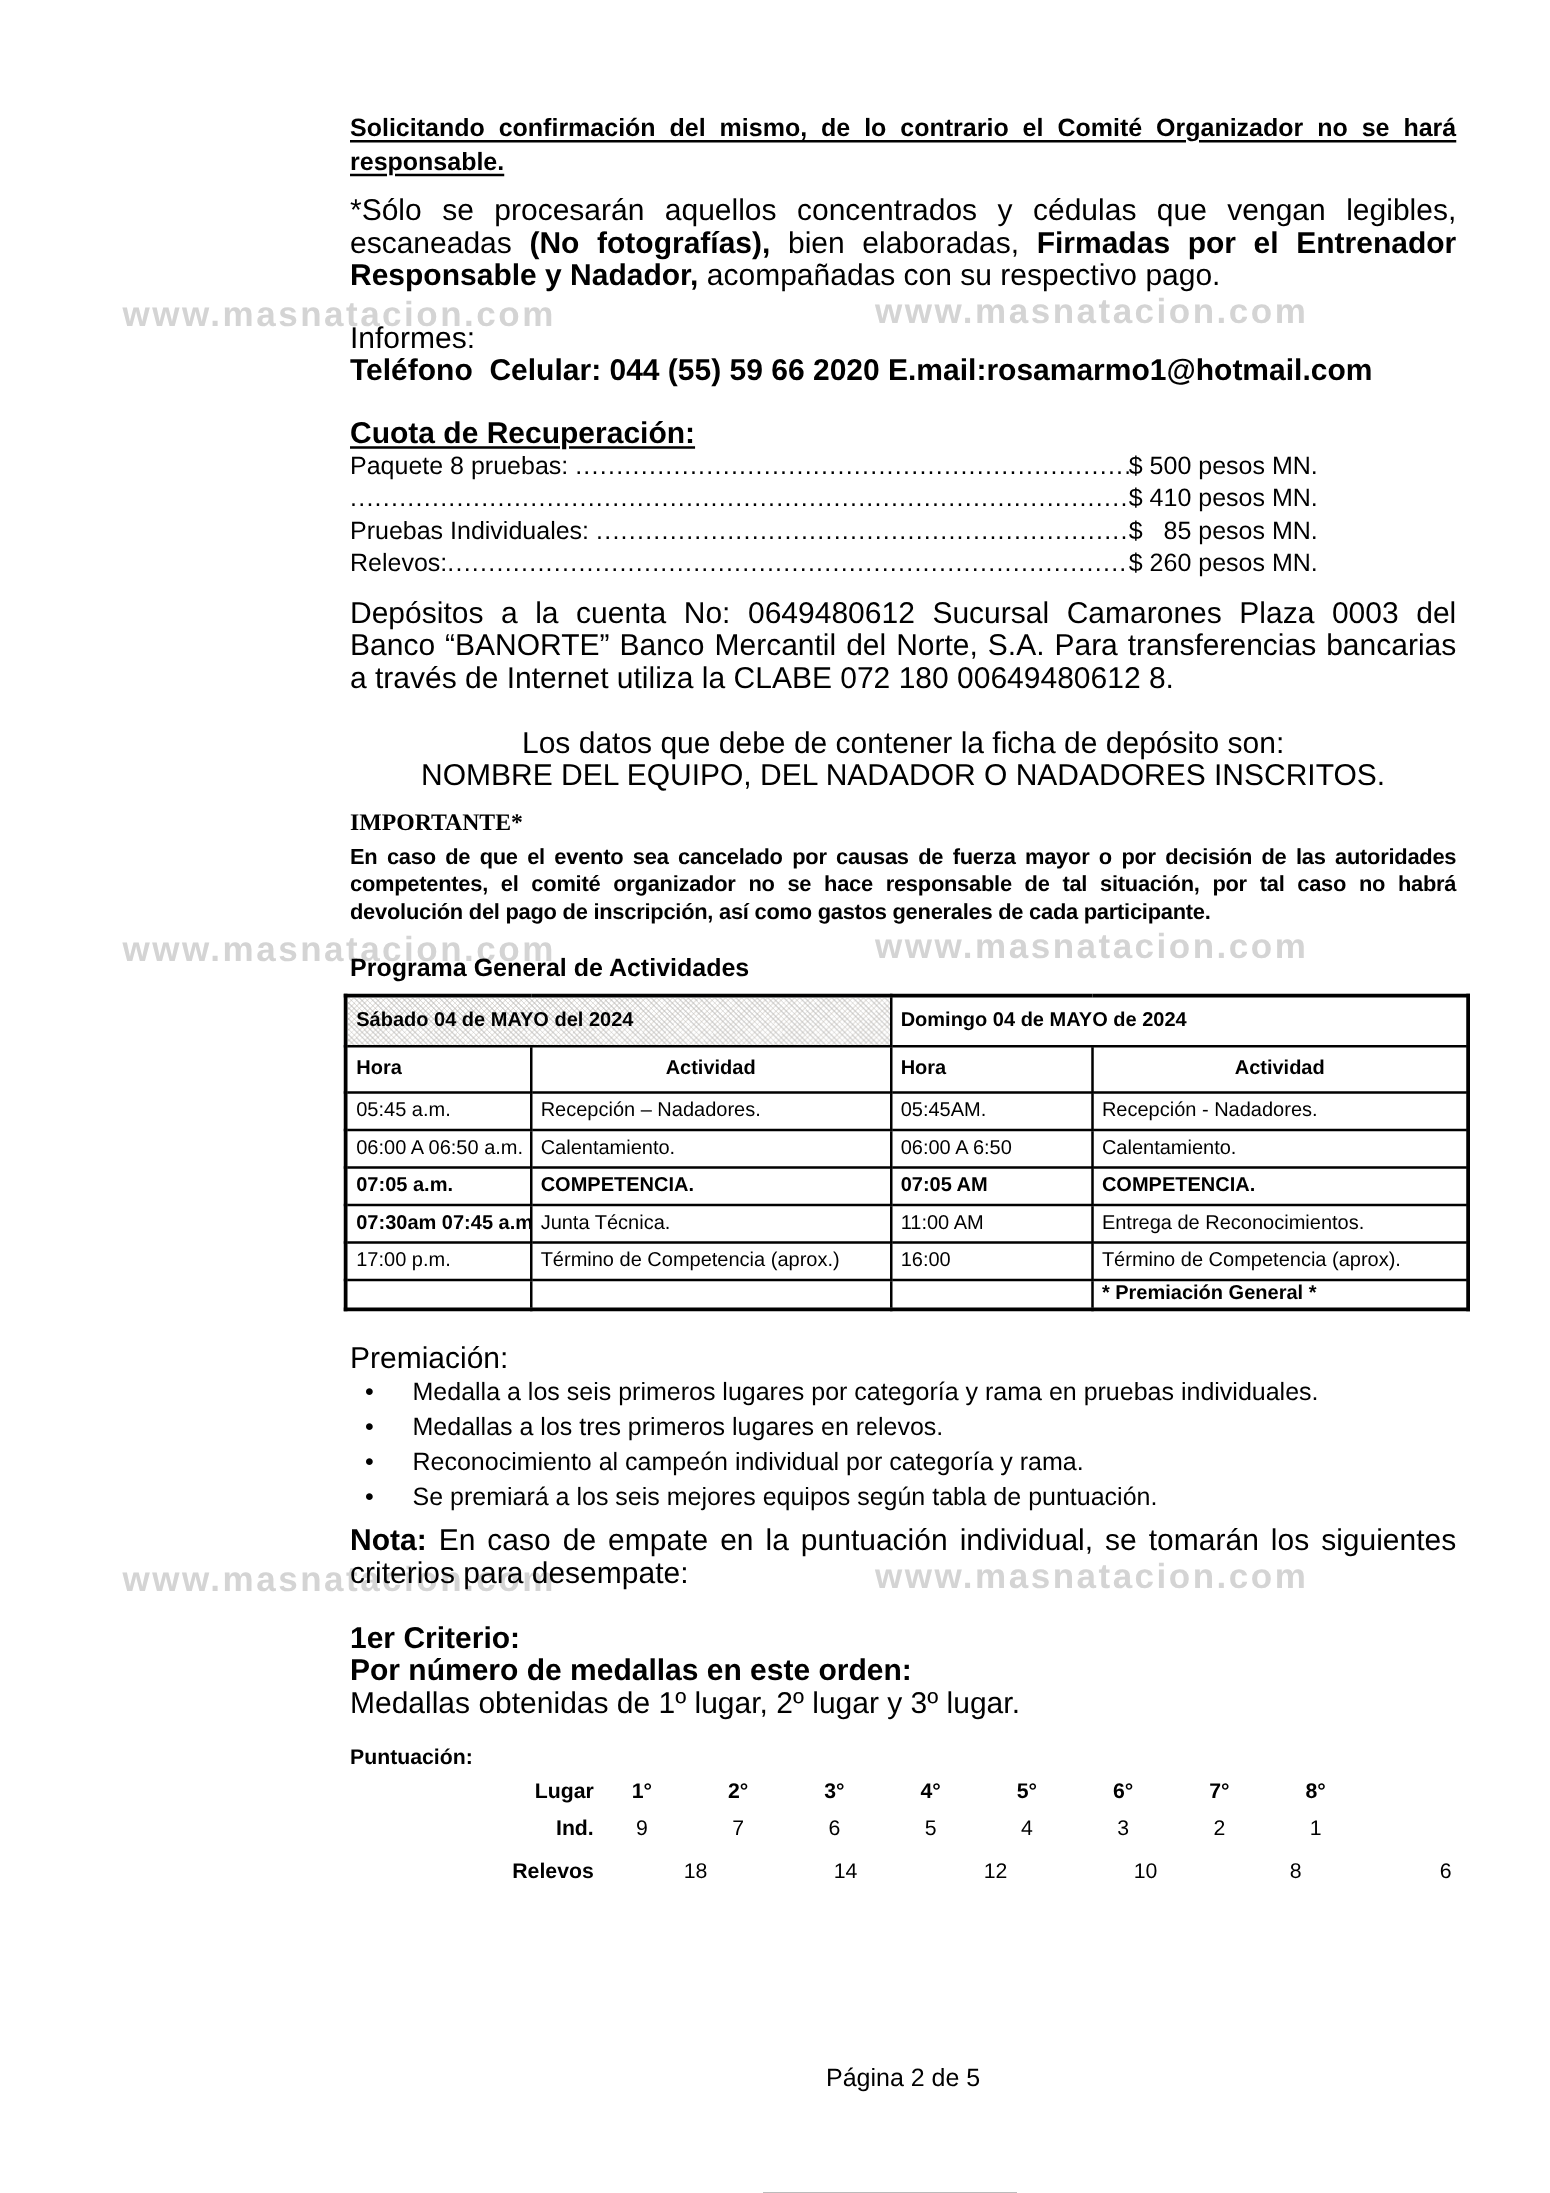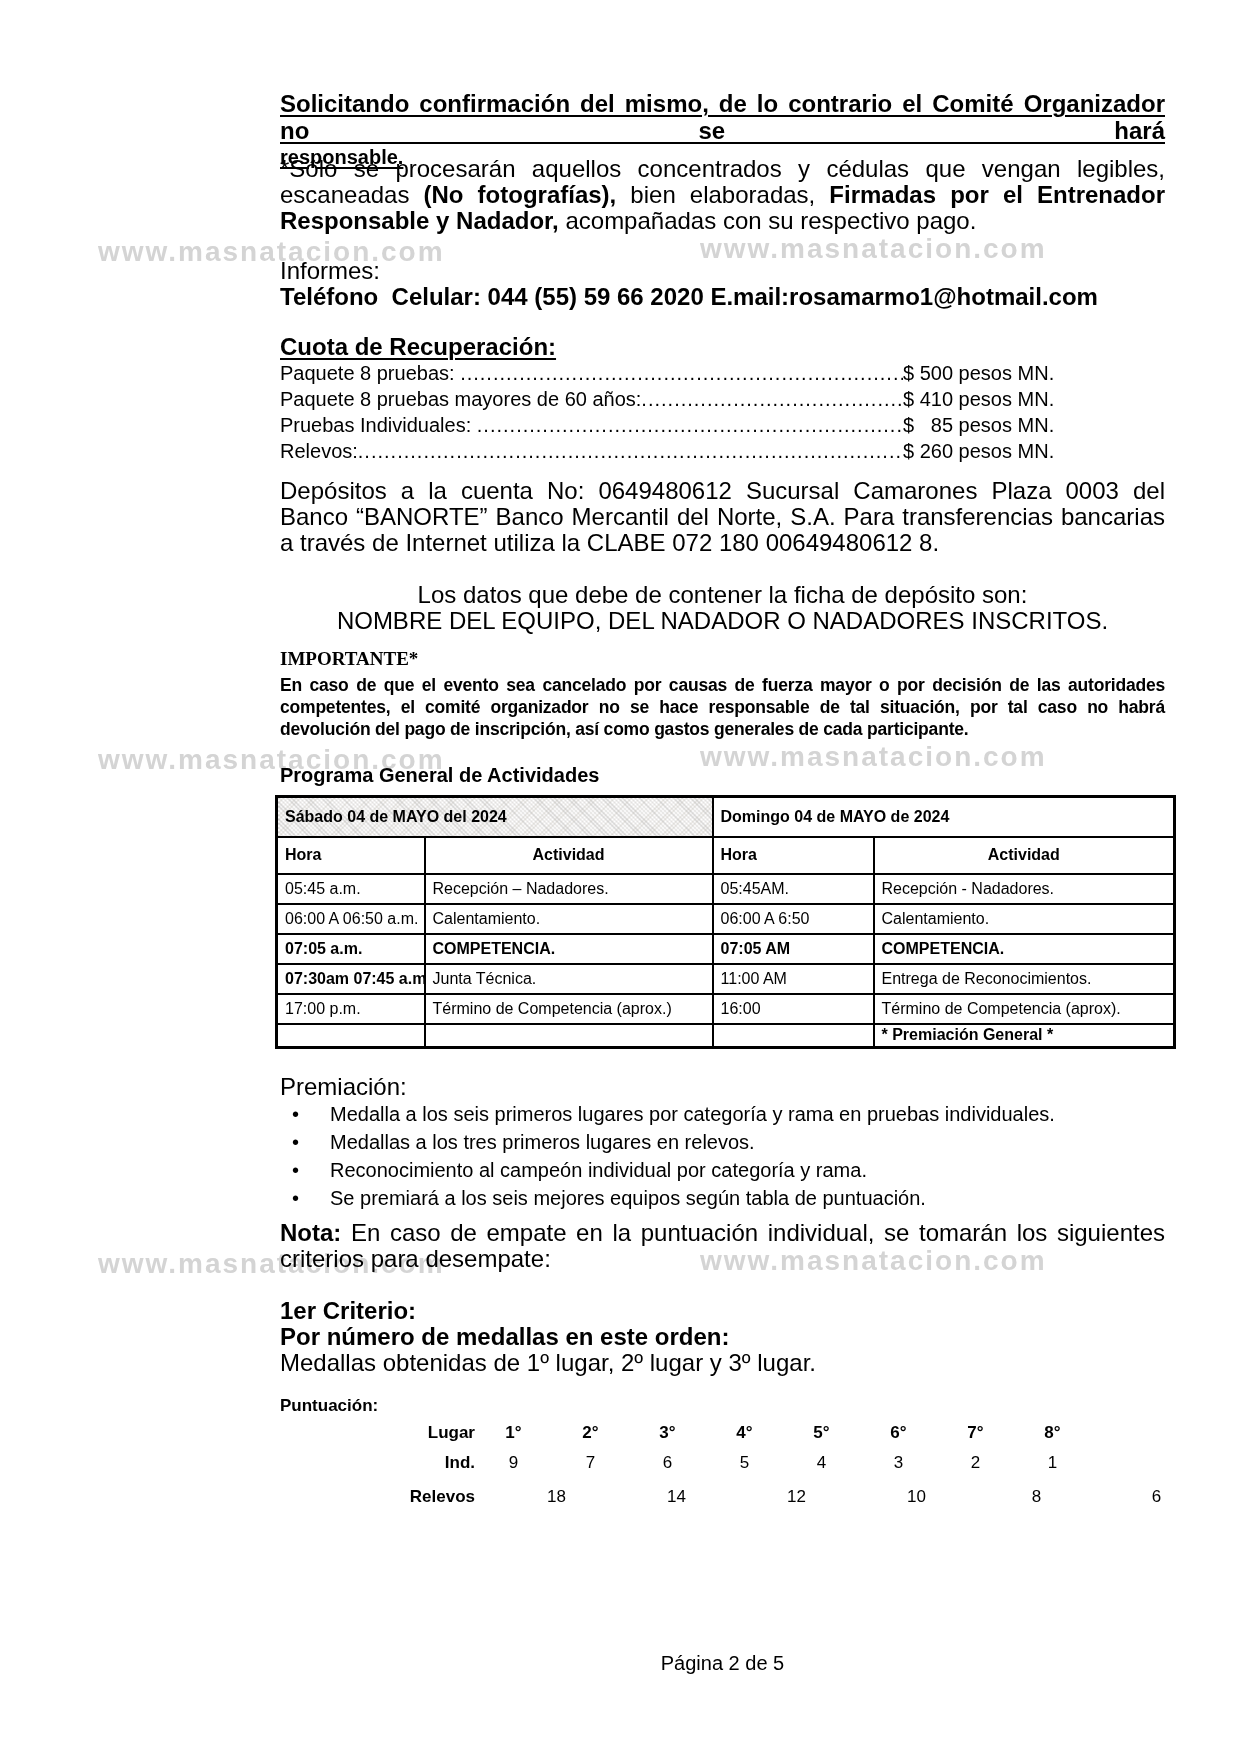--- a/index.html
+++ b/index.html
@@ -9,21 +9,21 @@
     margin:0 auto;
   }
   .content{left:280px; width:885px;}
   .body-text{font-size:24px; line-height:26px;}
   .just{text-align:justify;}
   .b{font-weight:bold;}
   .pre{white-space:pre;margin-top:36px;}
   .u{text-decoration:underline; text-decoration-thickness:2px; text-underline-offset:3px;}
 
   
-  .head-line1{font-size:24px; font-weight:bold; line-height:27px;
+  .head-line1{font-size:20px; font-weight:bold; line-height:27px;
     text-align:justify; text-align-last:justify;}
   .head-line2{font-size:20px; font-weight:bold; line-height:27px;}
 
   
   .wm{position:absolute; z-index:0; color:#d4d4d4; font-weight:bold;
       font-size:28px; letter-spacing:2px; white-space:nowrap;}
   .z{position:absolute; z-index:1;}
 
   
   .cuota-row{display:flex; width:885px; font-size:20px; line-height:26px;}
@@ -98,21 +98,20 @@
   <div class="z content" style="top:334px;">
     <div class="body-text b"><span class="u">Cuota de Recuperación:</span></div>
   </div>
   <div class="z content" style="top:360px;">
     <div class="cuota-row">
       <span class="cuota-label">Paquete 8 pruebas: </span>
         <span class="cuota-dots">..........................................................................................................................................................</span>
         <span class="cuota-amount">$ 500 pesos MN.</span>
     </div>
     <div class="cuota-row">
-      <span class="cuota-label">Paquete 8 pruebas mayores de 60 años:</span>
         <span class="cuota-dots">..........................................................................................................................................................</span>
         <span class="cuota-amount">$ 410 pesos MN.</span>
     </div>
     <div class="cuota-row">
       <span class="cuota-label">Pruebas Individuales: </span>
         <span class="cuota-dots">..........................................................................................................................................................</span>
         <span class="cuota-amount">$   85 pesos MN.</span>
     </div>
     <div class="cuota-row">
       <span class="cuota-label">Relevos:</span>

